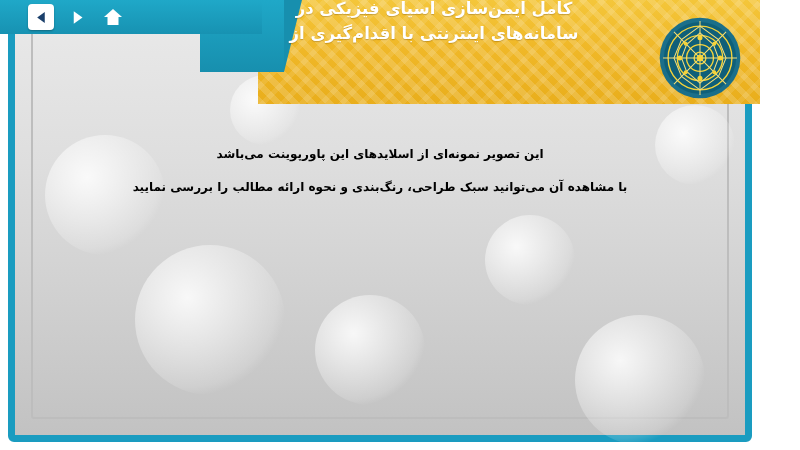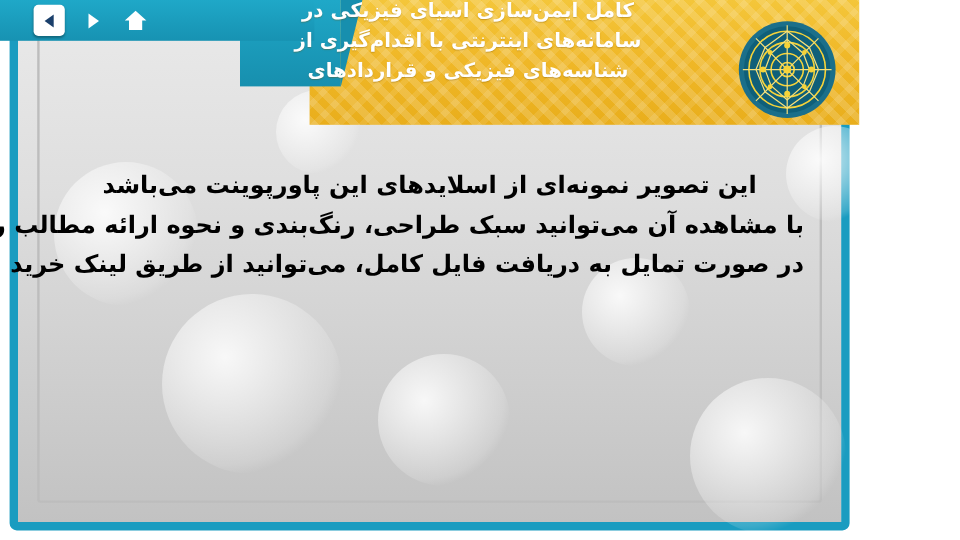--- a/index.html
+++ b/index.html
@@ -13,20 +13,21 @@
     overflow: hidden;
     font-family: "DejaVu Sans", sans-serif;
   }
 
   .slide {
     position: relative;
     width: 716px;
     height: 450px;
     overflow: hidden;
     background: #ffffff;
+    padding-left: 44px;
   }
 
   
   .frame-outer {
     position: absolute;
     left: 8px;
     top: 8px;
     right: 8px;
     bottom: 8px;
     border: 7px solid #1a9cc0;
@@ -159,21 +160,21 @@
   
   .body-text {
     position: absolute;
     right: 46px;
     left: 46px;
     top: 138px;
     direction: rtl;
     text-align: center;
     color: #000000;
     font-family: "DejaVu Sans", sans-serif;
-    font-size: 20px;
+    font-size: 12px;
     line-height: 33px;
     font-weight: bold;
     z-index: 2;
   }
   .body-text .line { white-space: nowrap; }
 </style>
 </head>
 <body>
 
 <div class="slide">
@@ -219,21 +220,20 @@
         <circle cx="67" cy="67" r="2.4"></circle>
           <circle cx="33" cy="67" r="2.4"></circle>
         <circle cx="50" cy="50" r="4"></circle>
       </g>
     </svg>
   </div>
 
   <div class="title-block">
     <div class="line">کامل ایمن‌سازی اسیای فیزیکی در</div>
     <div class="line">سامانه‌های اینترنتی با اقدام‌گیری از</div>
-    <div class="line">شناسه‌های فیزیکی و قراردادهای</div>
   </div>
 
   <div class="nav">
     <div class="nav-btn boxed">
       <svg width="13" height="13" viewBox="0 0 12 12" aria-hidden="true">
         <polygon points="9,1 9,11 2,6" fill="#1a3f6b"></polygon>
       </svg>
     </div>
     <div class="nav-btn">
       <svg width="15" height="15" viewBox="0 0 12 12" aria-hidden="true">
@@ -243,16 +243,15 @@
     <div class="nav-btn">
       <svg width="20" height="20" viewBox="0 0 20 20" aria-hidden="true">
         <polygon points="10,2 19,10 15.5,10 15.5,18 4.5,18 4.5,10 1,10" fill="#ffffff"></polygon>
       </svg>
     </div>
   </div>
 
   <div class="body-text">
     <div class="line">این تصویر نمونه‌ای از اسلایدهای این پاورپوینت می‌باشد</div>
     <div class="line">با مشاهده آن می‌توانید سبک طراحی، رنگ‌بندی و نحوه ارائه مطالب را بررسی نمایید</div>
-    <div class="line">در صورت تمایل به دریافت فایل کامل، می‌توانید از طریق لینک خرید اقدام فرمایید</div>
   </div>
 
 </div>
 
 </body></html>

